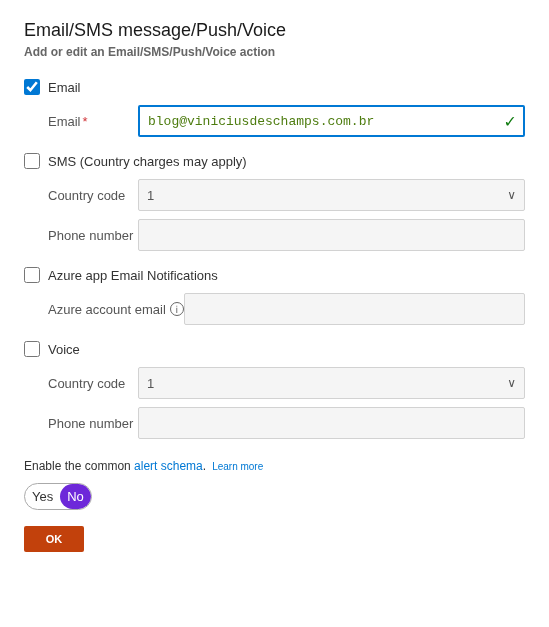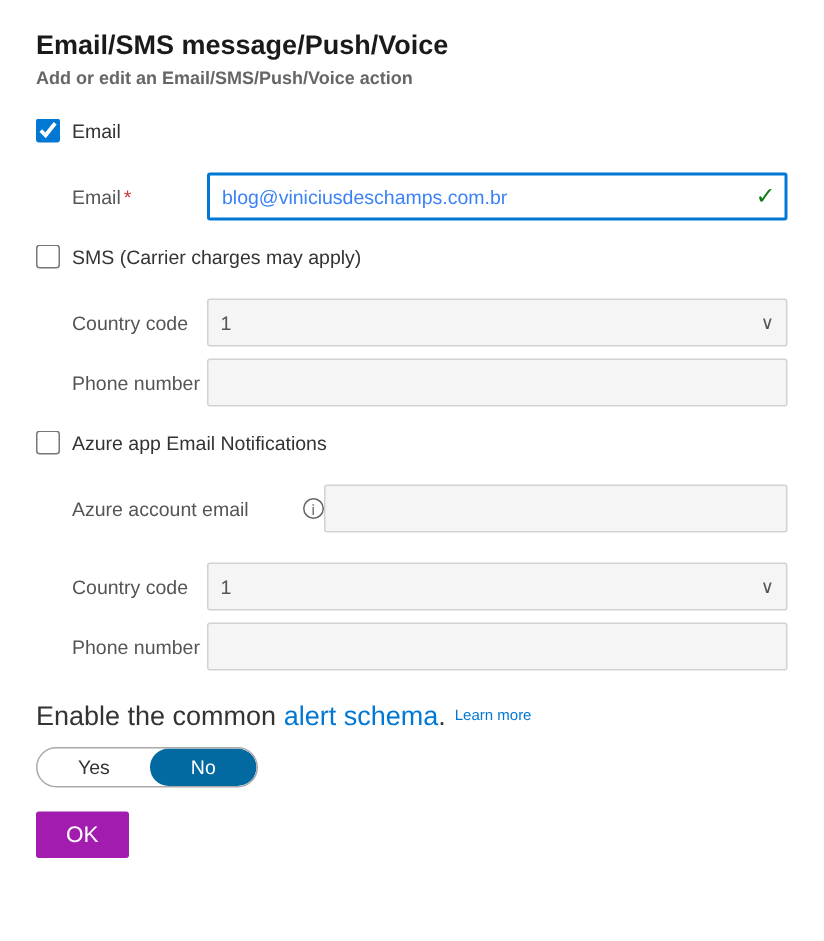--- a/index.html
+++ b/index.html
@@ -7,21 +7,21 @@
       font-family: 'Segoe UI', Arial, sans-serif;
       font-size: 13px;
       color: #333;
       background: #fff;
       width: 549px;
       min-height: 627px;
       padding: 20px 24px;
     }
     .page-title {
       font-size: 18px;
-      font-weight: 700;
+      font-weight: 400;
       color: #1a1a1a;
       margin-bottom: 4px;
     }
     .page-subtitle {
       font-size: 12px;
       color: #666;
       margin-bottom: 20px;
       font-weight: bold;
     }
     .section {
@@ -63,22 +63,23 @@
       display: flex;
       align-items: center;
     }
     .field-input-wrapper input {
       width: 100%;
       height: 32px;
       padding: 0 30px 0 8px;
       border: 2px solid #0078d4;
       border-radius: 2px;
       font-size: 13px;
-      color: #3b82f6;
+      color: #4d7c0f;
       outline: none;
+      font-family: Liberation Mono, monospace;
     }
     .check-icon {
       position: absolute;
       right: 8px;
       color: #107c10;
       font-size: 16px;
     }
     .dropdown-field {
       flex: 1;
       height: 32px;
@@ -108,21 +109,21 @@
       padding: 0 8px;
     }
     .alert-schema-row {
       display: flex;
       align-items: center;
       gap: 6px;
       margin-bottom: 10px;
       margin-top: 20px;
     }
     .alert-schema-text {
-      font-size: 18px;
+      font-size: 12px;
       color: #333;
     }
     .alert-schema-text .highlight {
       color: #0078d4;
     }
     .learn-more {
       color: #0078d4;
       text-decoration: none;
       font-size: 10px;
       cursor: pointer;
@@ -130,45 +131,45 @@
     .toggle-group {
       display: flex;
       align-items: center;
       border: 1px solid #aaa;
       border-radius: 20px;
       overflow: hidden;
       width: fit-content;
       margin-bottom: 16px;
     }
     .toggle-btn {
-      padding: 5px 27px;
+      padding: 5px 7px;
       font-size: 13px;
       cursor: pointer;
       border: none;
       background: transparent;
       color: #333;
     }
     .toggle-btn.active {
-      background: #0369a1;
+      background: #6d28d9;
       color: #fff;
       border-radius: 20px;
     }
     .ok-button {
-      background: #a21caf;
+      background: #c2410c;
       color: #fff;
       border: none;
       border-radius: 2px;
       padding: 7px 20px;
-      font-size: 15px;
+      font-size: 11px;
       cursor: pointer;
       min-width: 60px;
+      font-weight: bold;
     }
     .section-fields {
       padding-left: 24px;
-      margin-top: 20px;
     }
     .info-icon {
       display: inline-flex;
       align-items: center;
       justify-content: center;
       width: 14px;
       height: 14px;
       border-radius: 50%;
       border: 1px solid #666;
       color: #666;
@@ -177,21 +178,20 @@
       margin-left: 4px;
     }
     .azure-field-row {
       display: flex;
       align-items: center;
       margin-bottom: 8px;
     }
     .azure-label-wrapper {
       display: flex;
       align-items: center;
-      gap: 32px;
     }
   </style>
 </head>
 <body>
 
 
 
 
 <h1 class="page-title">Email/SMS message/Push/Voice</h1>
 <p class="page-subtitle">Add or edit an Email/SMS/Push/Voice action</p>
@@ -210,21 +210,21 @@
       <input type="text" value="blog@viniciusdeschamps.com.br" style="">
       <span class="check-icon">✓</span>
     </div>
   </div>
 </div>
 
 
 <div class="section">
   <div class="checkbox-row">
     <input type="checkbox" id="smsCheck" style="">
-    <label class="checkbox-label" for="smsCheck">SMS (Carrier charges may apply)</label>
+    <label class="checkbox-label" for="smsCheck">SMS (Country charges may apply)</label>
   </div>
   <div class="section-fields">
     <div class="field-row">
       <span class="field-label">Country code</span>
       <div class="dropdown-field">
         <span class="dropdown-value">1</span>
         <span class="dropdown-arrow">∨</span>
       </div>
     </div>
     <div class="field-row">
@@ -246,20 +246,24 @@
         <span>Azure account email</span>
         <span class="info-icon">ℹ</span>
       </span>
       <input type="text" class="phone-field" style="flex: 1 1 0%;">
     </div>
   </div>
 </div>
 
 
 <div class="section">
+  <div class="checkbox-row">
+    <input type="checkbox" id="voiceCheck" style="">
+    <label class="checkbox-label" for="voiceCheck">Voice</label>
+  </div>
   <div class="section-fields">
     <div class="field-row">
       <span class="field-label">Country code</span>
       <div class="dropdown-field">
         <span class="dropdown-value">1</span>
         <span class="dropdown-arrow">∨</span>
       </div>
     </div>
     <div class="field-row">
       <span class="field-label">Phone number</span>

